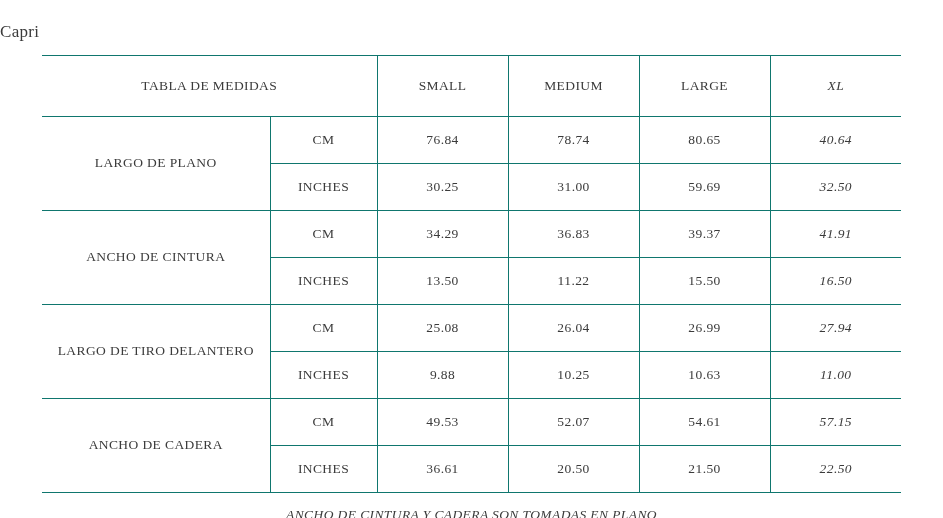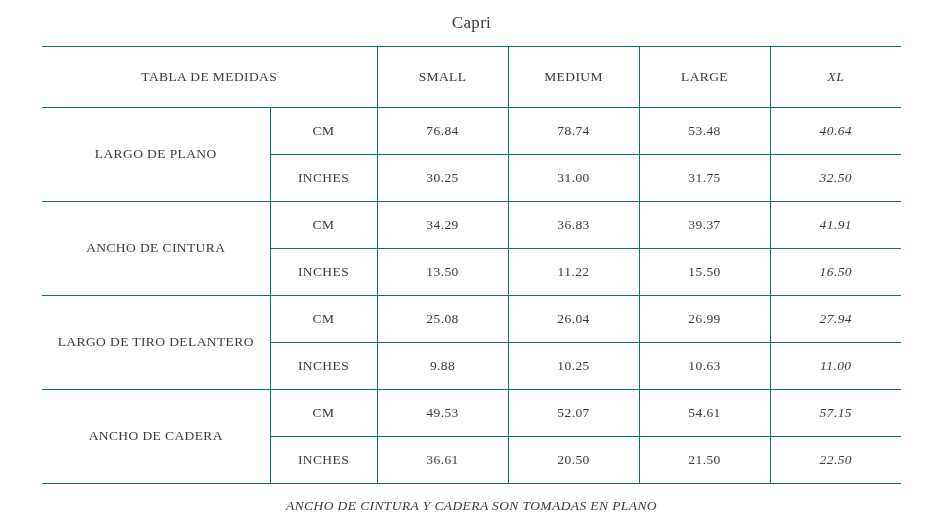--- a/index.html
+++ b/index.html
@@ -14,25 +14,24 @@
     color: #3b3b3b;
     overflow: hidden;
   }
   .page {
     position: relative;
     width: 943px;
     height: 518px;
     box-sizing: border-box;
   }
   .doc-title {
-    text-align: center;
     font-size: 17px;
     color: #3b3b3b;
     letter-spacing: 0.3px;
-    padding-top: 13px;
+    padding-top: 22px;
     padding-bottom: 13px;
   }
   .table-wrap {
     padding: 0 42px;
     box-sizing: border-box;
   }
   table.size-table {
     width: 859px;
     border-collapse: collapse;
     table-layout: fixed;
@@ -111,28 +110,28 @@
           <td>MEDIUM</td>
           <td>LARGE</td>
           <td class="edge-right">XL</td>
         </tr>
 
         <tr class="data-row">
           <td class="edge-left grp-label" rowspan="2">LARGO DE PLANO</td>
           <td class="unit-cell">CM</td>
           <td class="num-cell">76.84</td>
           <td class="num-cell">78.74</td>
-          <td class="num-cell">53.48</td>
+          <td class="num-cell">80.65</td>
           <td class="num-cell edge-right">40.64</td>
         </tr>
         <tr class="data-row">
           <td class="unit-cell">INCHES</td>
           <td class="num-cell">30.25</td>
           <td class="num-cell">31.00</td>
-          <td class="num-cell">31.75</td>
+          <td class="num-cell">59.69</td>
           <td class="num-cell edge-right">32.50</td>
         </tr>
 
         <tr class="data-row">
           <td class="edge-left grp-label" rowspan="2">ANCHO DE CINTURA</td>
           <td class="unit-cell">CM</td>
           <td class="num-cell">34.29</td>
           <td class="num-cell">36.83</td>
           <td class="num-cell">39.37</td>
           <td class="num-cell edge-right">41.91</td>

